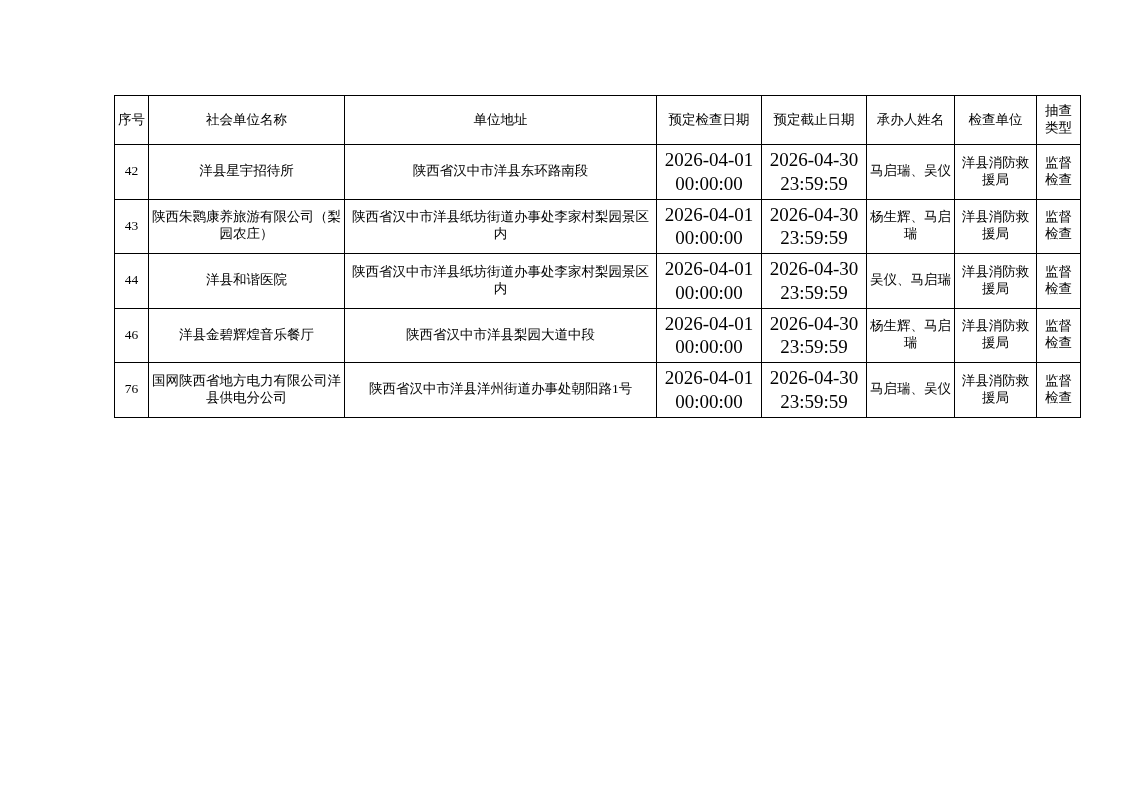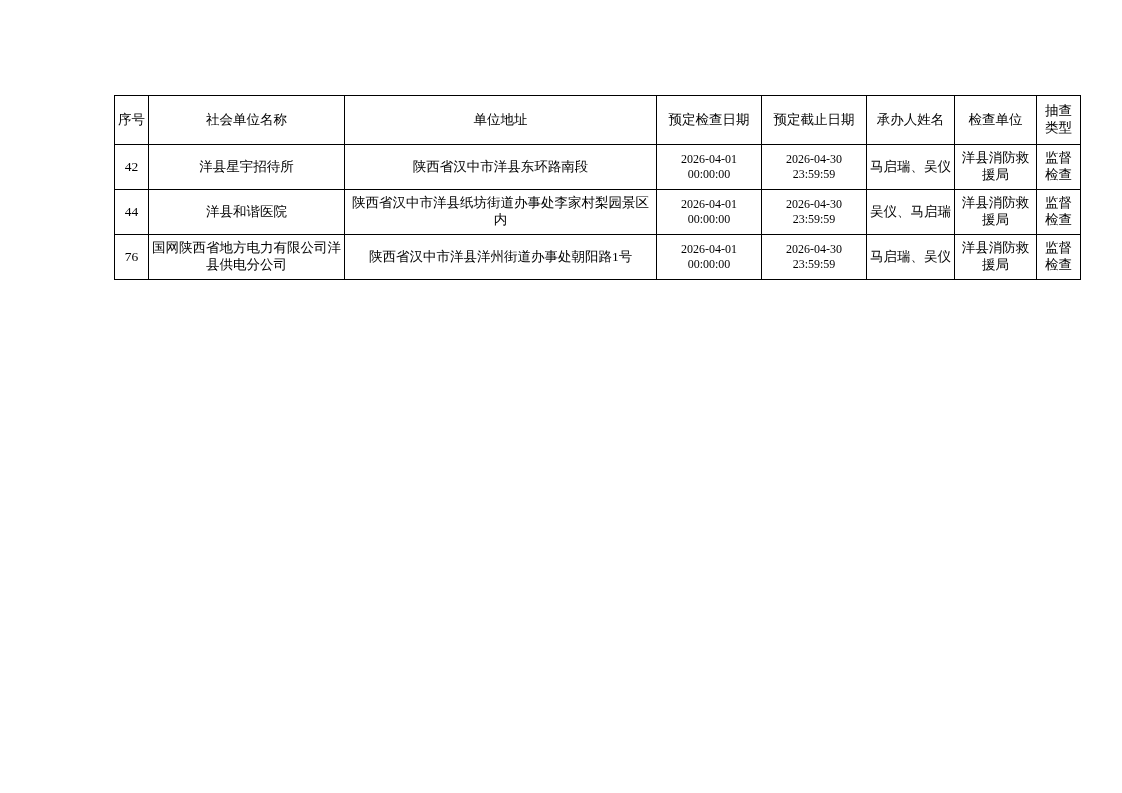--- a/index.html
+++ b/index.html
@@ -58,21 +58,21 @@
 
   thead td {
     height: 42px;
     font-size: 13.5px;
   }
   tbody td {
     height: 38px;
   }
   .date-cell {
     font-family: "Liberation Serif", "DejaVu Serif", serif;
-    font-size: 12px;
+    font-size: 19px;
     white-space: pre-line;
   }
   .wrap-cell {
     white-space: pre-line;
   }
 </style>
 </head>
 <body>
 
 <div class="page">
@@ -107,28 +107,52 @@
           <td class="wrap-cell">陕西省汉中市洋县东环路南段</td>
           <td class="date-cell">2026-04-01
 00:00:00</td>
           <td class="date-cell">2026-04-30
 23:59:59</td>
           <td class="wrap-cell">马启瑞、吴仪</td>
           <td class="wrap-cell">洋县消防救援局</td>
           <td class="wrap-cell">监督检查</td>
         </tr>
         <tr>
+          <td>43</td>
+          <td class="wrap-cell">陕西朱鹮康养旅游有限公司（梨园农庄）</td>
+          <td class="wrap-cell">陕西省汉中市洋县纸坊街道办事处李家村梨园景区内</td>
+          <td class="date-cell">2026-04-01
+00:00:00</td>
+          <td class="date-cell">2026-04-30
+23:59:59</td>
+          <td class="wrap-cell">杨生辉、马启瑞</td>
+          <td class="wrap-cell">洋县消防救援局</td>
+          <td class="wrap-cell">监督检查</td>
+        </tr>
+        <tr>
           <td>44</td>
           <td class="wrap-cell">洋县和谐医院</td>
           <td class="wrap-cell">陕西省汉中市洋县纸坊街道办事处李家村梨园景区内</td>
           <td class="date-cell">2026-04-01
 00:00:00</td>
           <td class="date-cell">2026-04-30
 23:59:59</td>
           <td class="wrap-cell">吴仪、马启瑞</td>
+          <td class="wrap-cell">洋县消防救援局</td>
+          <td class="wrap-cell">监督检查</td>
+        </tr>
+        <tr>
+          <td>46</td>
+          <td class="wrap-cell">洋县金碧辉煌音乐餐厅</td>
+          <td class="wrap-cell">陕西省汉中市洋县梨园大道中段</td>
+          <td class="date-cell">2026-04-01
+00:00:00</td>
+          <td class="date-cell">2026-04-30
+23:59:59</td>
+          <td class="wrap-cell">杨生辉、马启瑞</td>
           <td class="wrap-cell">洋县消防救援局</td>
           <td class="wrap-cell">监督检查</td>
         </tr>
         <tr>
           <td>76</td>
           <td class="wrap-cell">国网陕西省地方电力有限公司洋县供电分公司</td>
           <td class="wrap-cell">陕西省汉中市洋县洋州街道办事处朝阳路1号</td>
           <td class="date-cell">2026-04-01
 00:00:00</td>
           <td class="date-cell">2026-04-30

